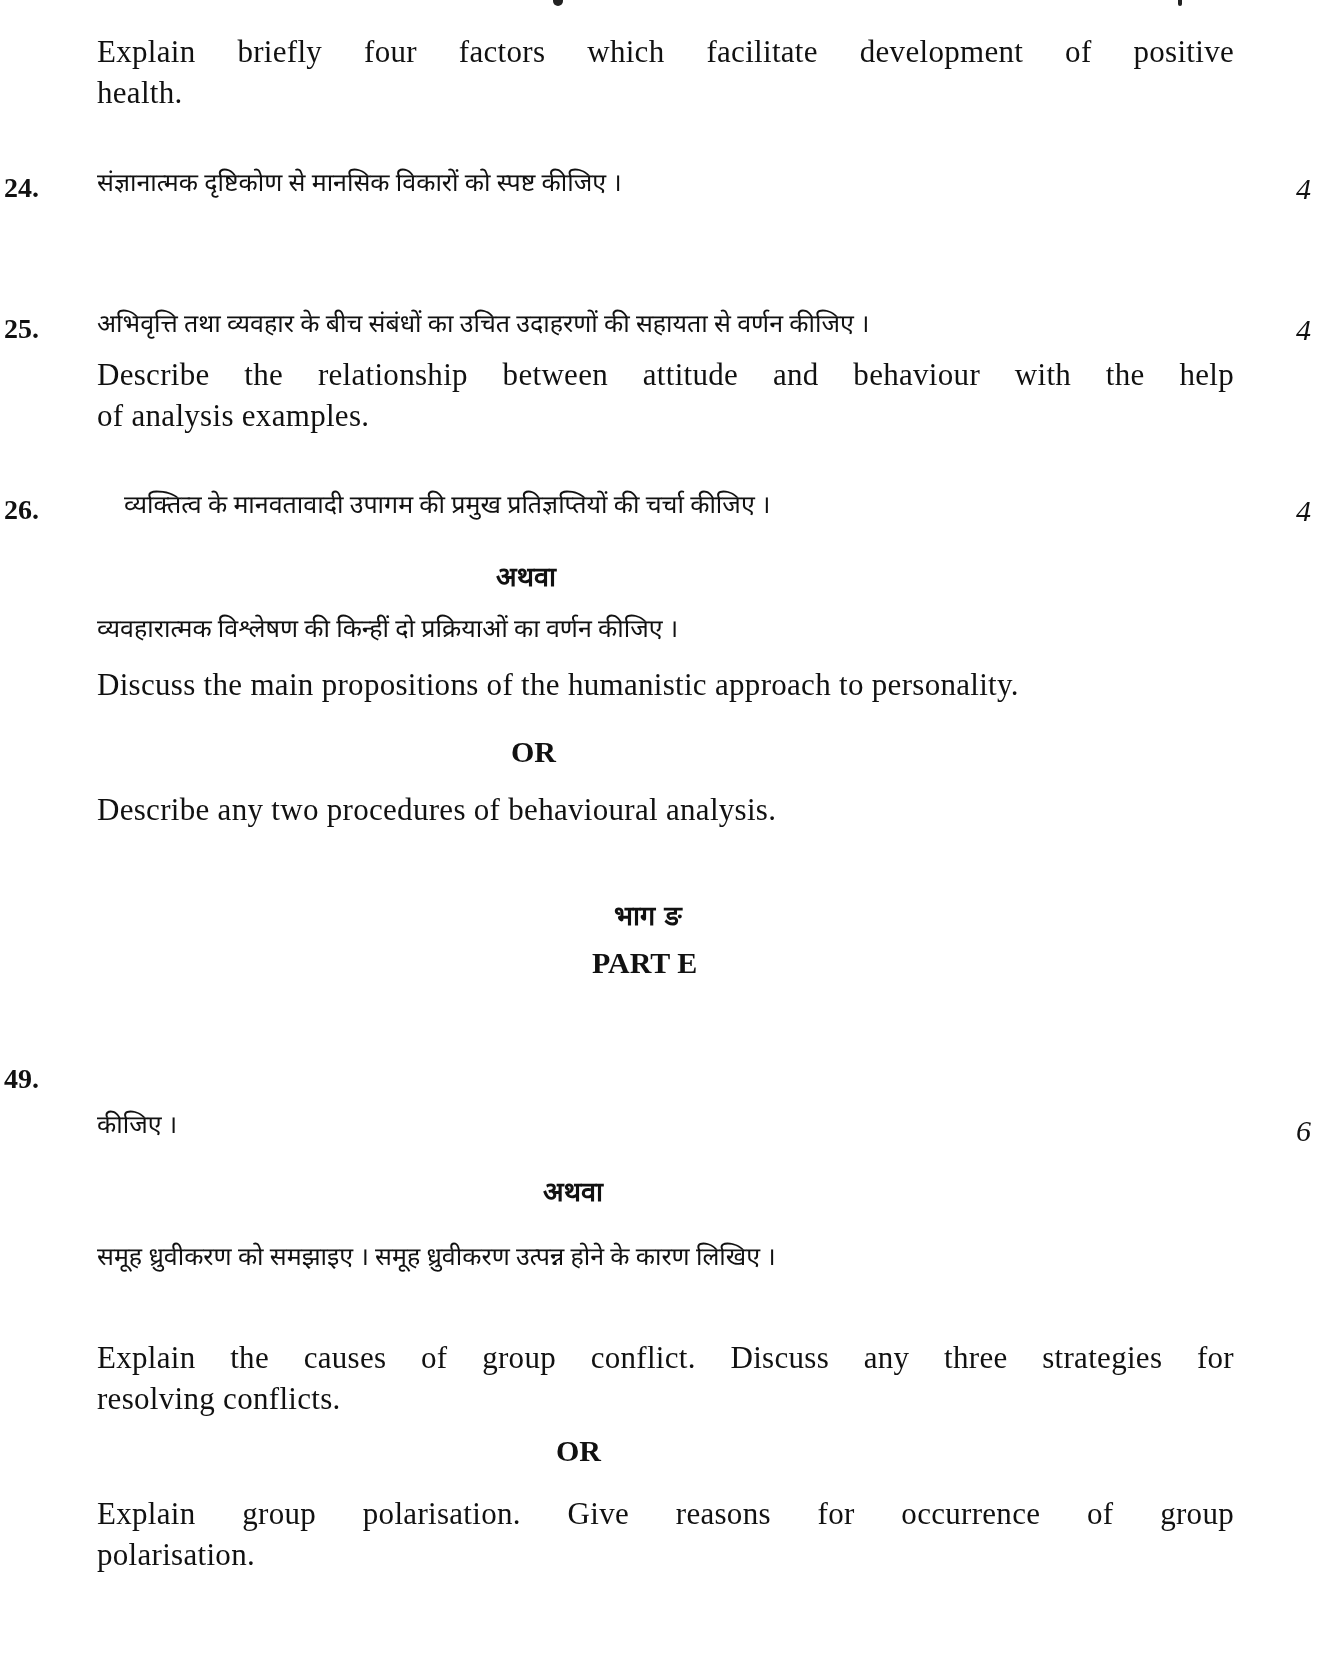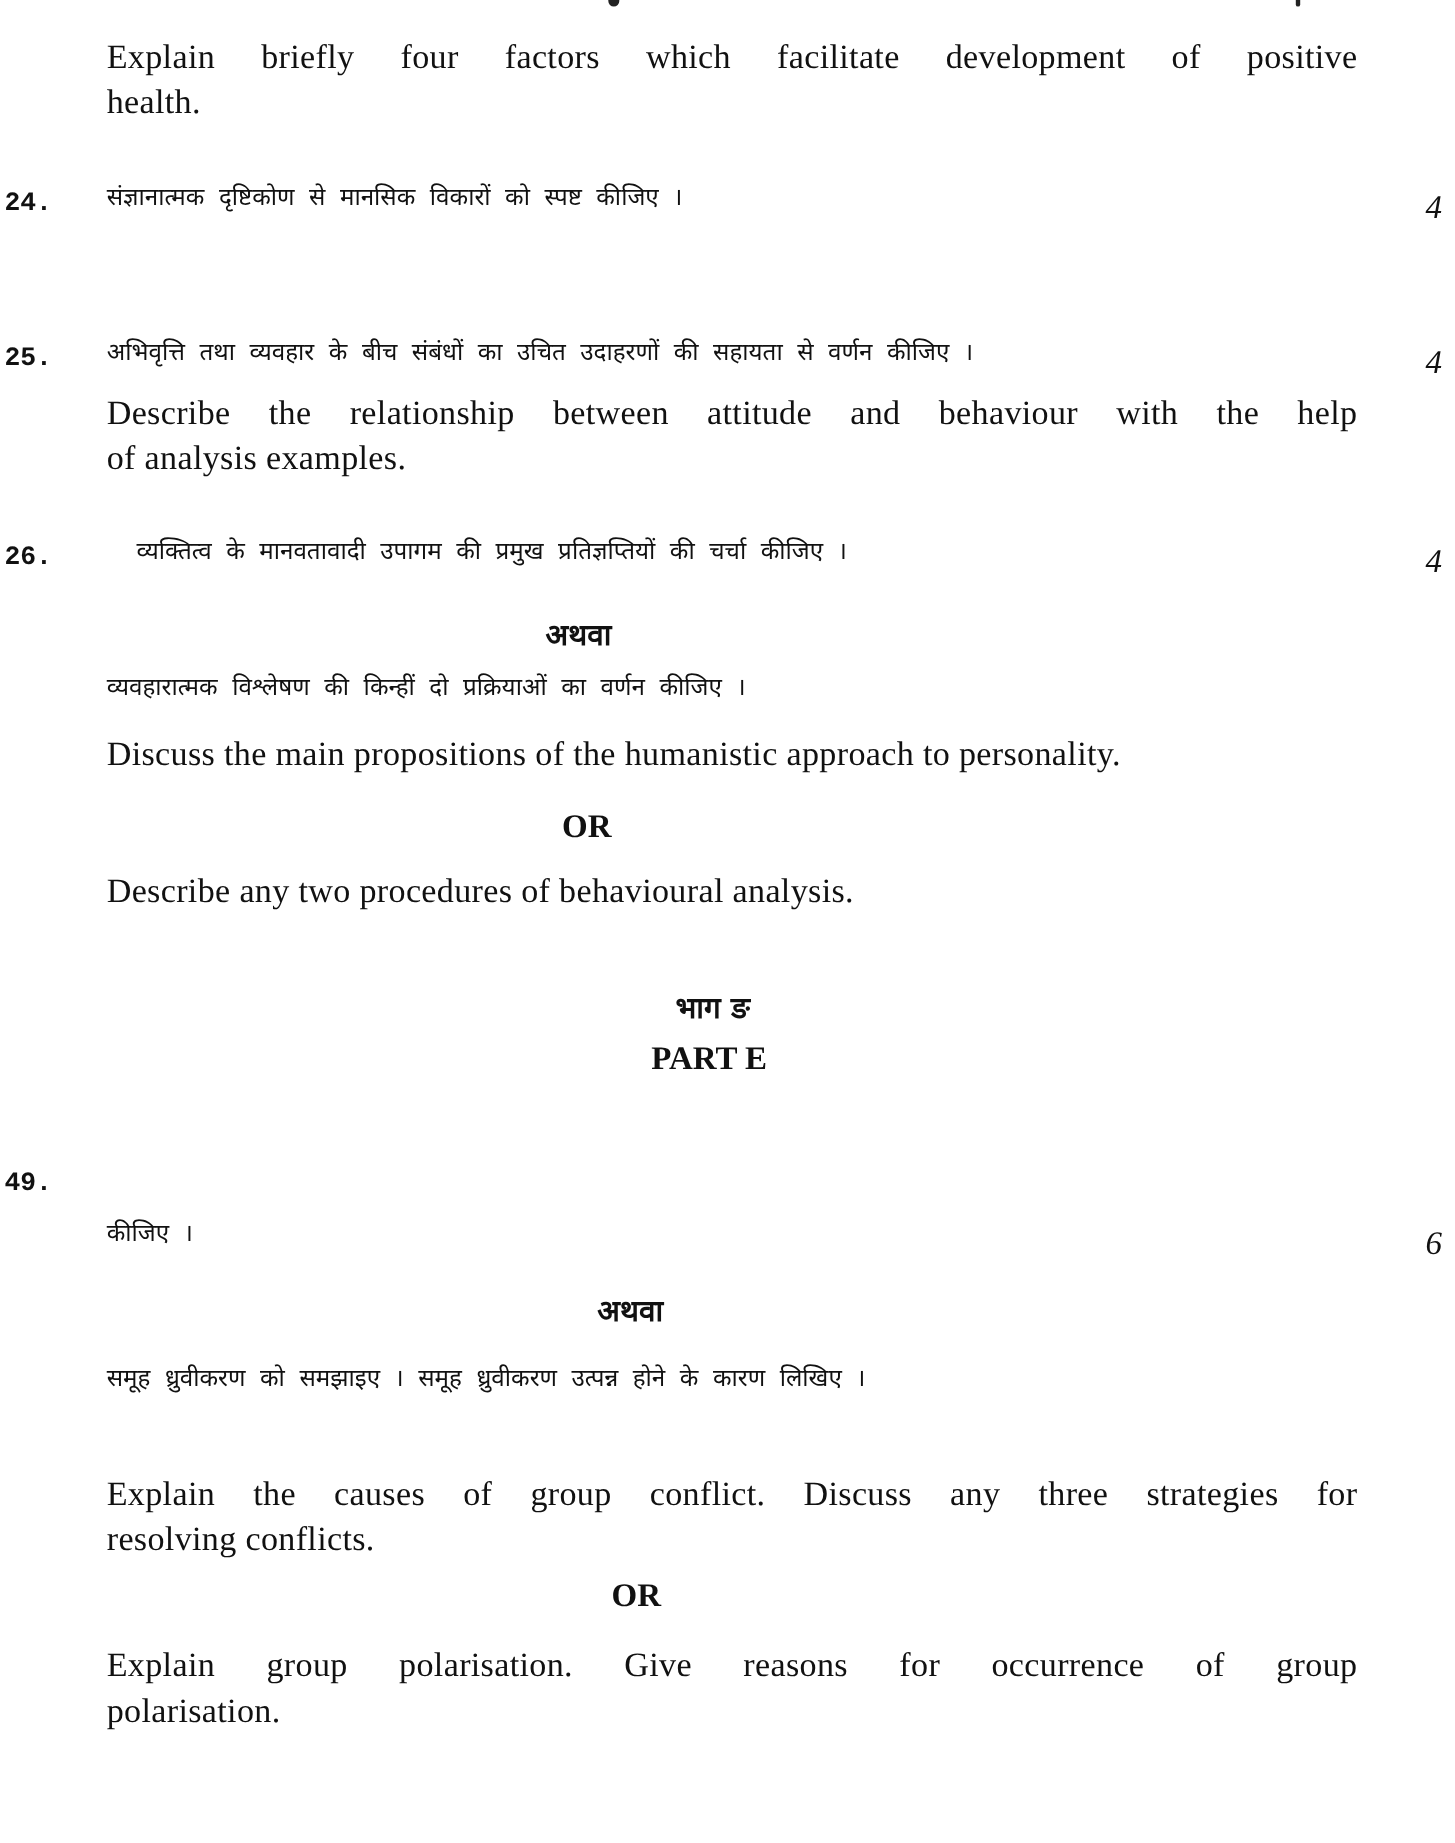--- a/index.html
+++ b/index.html
@@ -26,35 +26,35 @@
     white-space: nowrap;
     font-size: 31px;
     line-height: 1;
   }
   .en {
     font-family: "Liberation Serif", "DejaVu Serif", serif;
     font-size: 31px;
     letter-spacing: 0.3px;
   }
   .hi {
-    font-family: Liberation Mono, monospace;
-    font-size: 22px;
+    font-family: Liberation Serif, serif;
+    font-size: 25px;
   }
   .justify {
     width: 1137px;
     text-align: justify;
     text-align-last: justify;
     white-space: normal;
   }
   .qnum {
     position: absolute;
     left: 4px;
     font-weight: bold;
-    font-size: 24px;
-    font-family: Liberation Mono, monospace;
+    font-size: 28px;
+    font-family: Liberation Serif, serif;
   }
   .marks {
     position: absolute;
     right: 12px;
     font-style: italic;
     font-size: 30px;
     font-family: "Liberation Serif", "DejaVu Serif", serif;
   }
   .center-bold {
     position: absolute;

